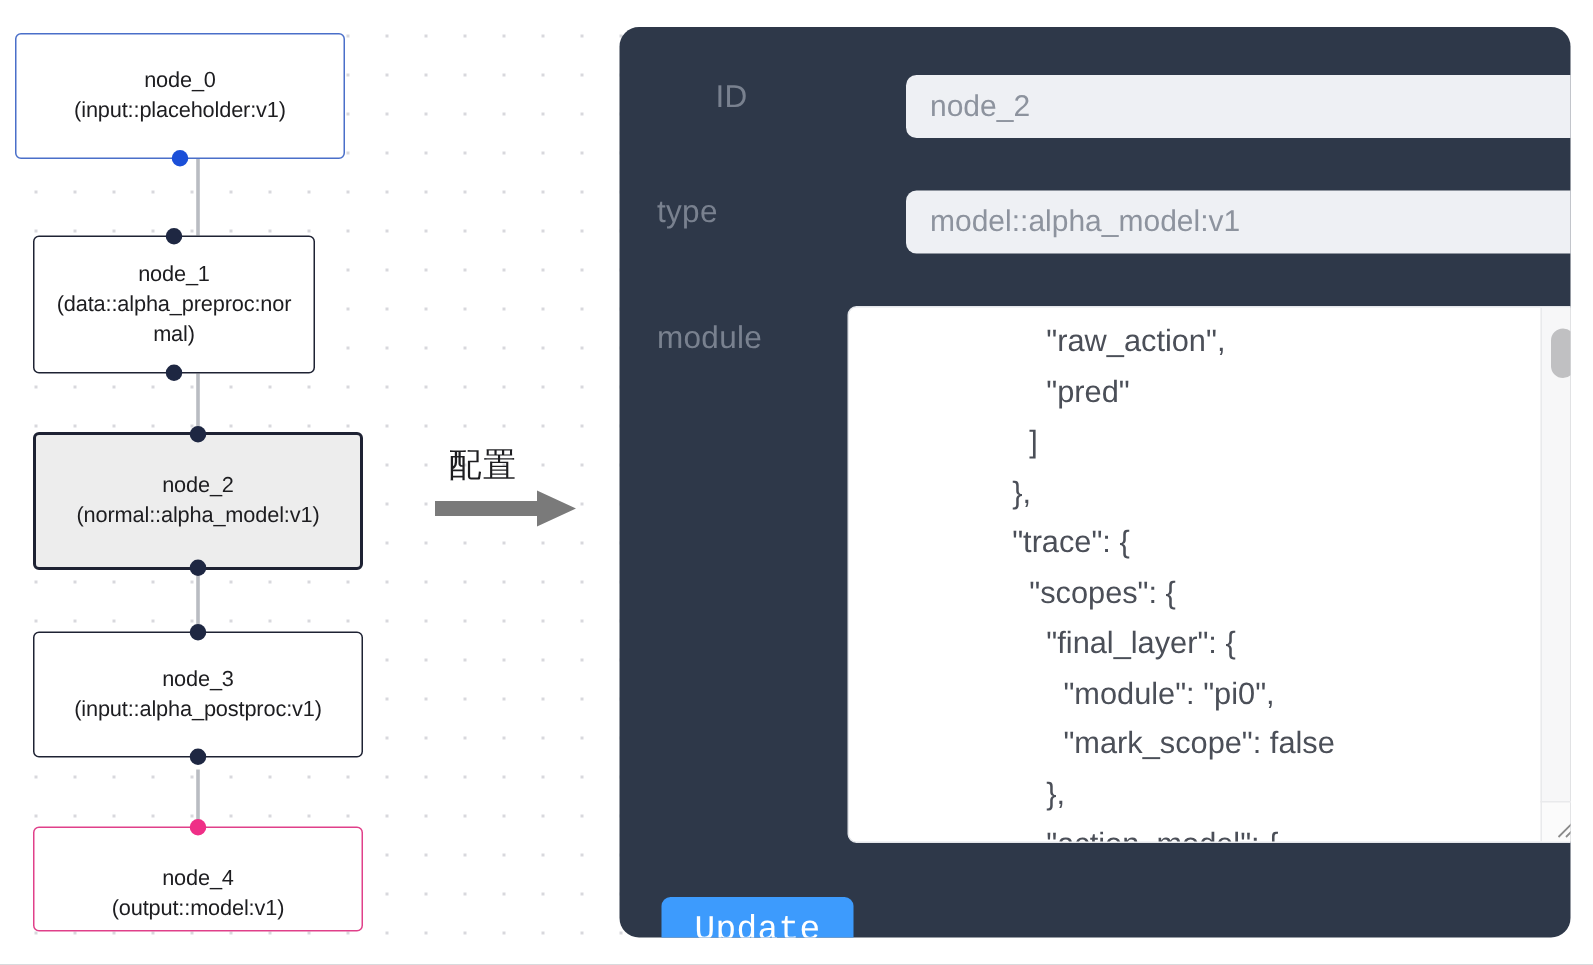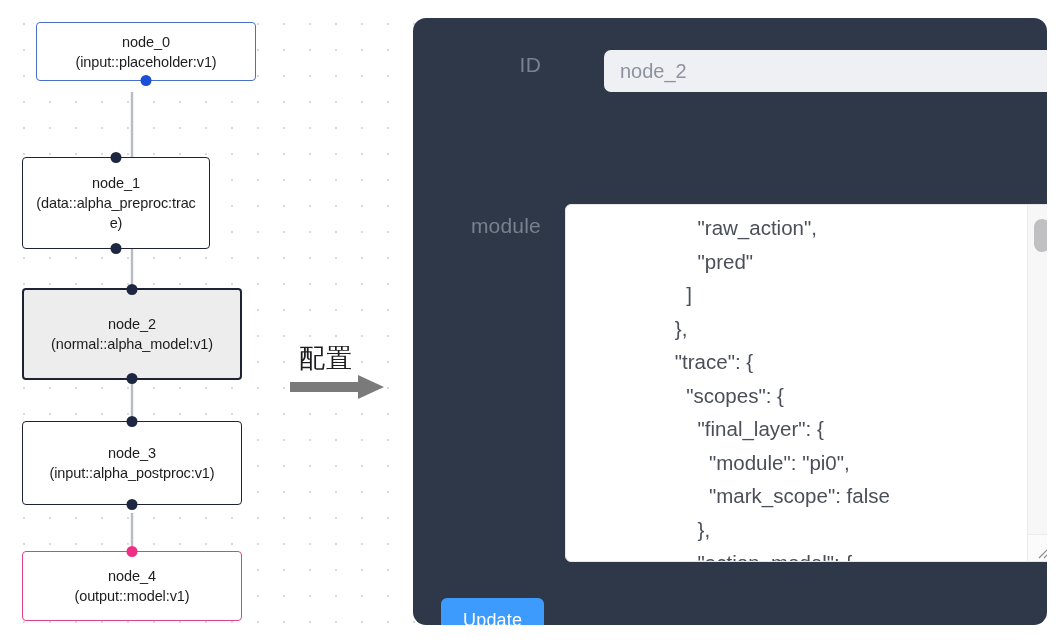--- a/index.html
+++ b/index.html
@@ -50,21 +50,21 @@
     color: #1d1d20;
     font-size: 14.5px;
     line-height: 20px;
     letter-spacing: -0.1px;
     padding: 4px 10px;
     box-shadow: 0 0 0 0 rgba(0,0,0,0);
   }
   .node .node-text { display: block; word-break: break-all; }
 
   .node.is-input   { border: 1.6px solid #4a6fc9; }
-  .node.is-output  { border: 1.8px solid #e0408a; }
+  .node.is-output  { border: 1.8px solid #e0408a; align-items: flex-end; }
   .node.is-selected{
     background: #ededed;
     border: 2.2px solid #1e2233;
   }
 
   .handle {
     position: absolute;
     width: 11px; height: 11px;
     border-radius: 50%;
     background: #1e2742;
@@ -78,26 +78,25 @@
   .handle.pink   { background: #ef2f87; }
 
   
   #annotation {
     position: absolute;
     left: 290px; top: 296px;
     width: 120px;
     text-align: left;
   }
   #annotation .cn-label {
-    font-size: 26px;
+    font-size: 22px;
     color: #1d1d20;
     line-height: 28px;
     letter-spacing: 1px;
     padding-left: 9px;
-    margin-top: 48px;
   }
   #annotation .arrow-wrap { margin-top: 2px; }
 
   
   #panel {
     position: absolute;
     left: 413px; top: 18px;
     width: 634px; height: 607px;
     background: #2e3849;
     border-radius: 13px;
@@ -106,21 +105,21 @@
 
   .field-row {
     position: absolute;
     display: flex;
     align-items: flex-start;
   }
   .field-label {
     color: #79818f;
     font-size: 21px;
     line-height: 28px;
-    text-align: right;
+    text-align: left;
     letter-spacing: 0.2px;
   }
 
   .text-input {
     background: #eef0f4;
     border: none;
     border-radius: 7px;
     color: #8d939e;
     font-family: "Liberation Sans", sans-serif;
     font-size: 20px;
@@ -192,54 +191,54 @@
 
   
   #update-button {
     position: absolute;
     left: 28px; top: 580px;
     padding: 0 22px;
     height: 44px;
     line-height: 44px;
     background: #3d9bfd;
     color: #ffffff;
-    font-size: 18px;
-    font-family: Liberation Sans, sans-serif;
+    font-size: 23px;
+    font-family: Liberation Mono, monospace;
     border: none;
     border-radius: 6px;
     cursor: pointer;
     letter-spacing: 0.2px;
   }
 </style>
 </head>
 <body>
 
 <div id="app">
 
   <div id="canvas">
 
     <svg id="edges">
       <line x1="132" y1="92" x2="132" y2="157" stroke="#b9bcc2" stroke-width="2.4"></line>
       <line x1="132" y1="249" x2="132" y2="288" stroke="#b9bcc2" stroke-width="2.4"></line>
       <line x1="132" y1="378" x2="132" y2="420" stroke="#b9bcc2" stroke-width="2.4"></line>
       <line x1="132" y1="513" x2="132" y2="550" stroke="#b9bcc2" stroke-width="2.4"></line>
     </svg>
 
-    <div class="node is-input" style="left:36px; top:22px; width:220px; height:59px;">
+    <div class="node is-input" style="left:10px; top:22px; width:220px; height:84px;">
       <div>
         <span class="node-text">node_0</span>
         <span class="node-text">(input::placeholder:v1)</span>
       </div>
       <span class="handle bottom blue"></span>
     </div>
 
     <div class="node" style="left:22px; top:157px; width:188px; height:92px;">
       <div>
         <span class="node-text">node_1</span>
-        <span class="node-text">(data::alpha_preproc:trace)</span>
+        <span class="node-text">(data::alpha_preproc:normal)</span>
       </div>
       <span class="handle top"></span>
       <span class="handle bottom"></span>
     </div>
 
     <div class="node is-selected" style="left:22px; top:288px; width:220px; height:92px;">
       <div>
         <span class="node-text">node_2</span>
         <span class="node-text">(normal::alpha_model:v1)</span>
       </div>
@@ -275,20 +274,24 @@
 
   </div>
 
   <div id="panel">
 
     <div id="id-row" class="field-row">
       <span class="field-label">ID</span>
       <input id="id-input" class="text-input" type="text" value="node_2" style="">
     </div>
 
+    <div id="type-row" class="field-row">
+      <span class="field-label">type</span>
+      <input id="type-input" class="text-input" type="text" value="model::alpha_model:v1" style="">
+    </div>
 
     <div id="config-row" class="field-row">
       <span class="field-label">module</span>
 
       <div id="config-box">
         <textarea id="config-text" spellcheck="false" style="">        "raw_action",
         "pred"
       ]
     },
     "trace": {

